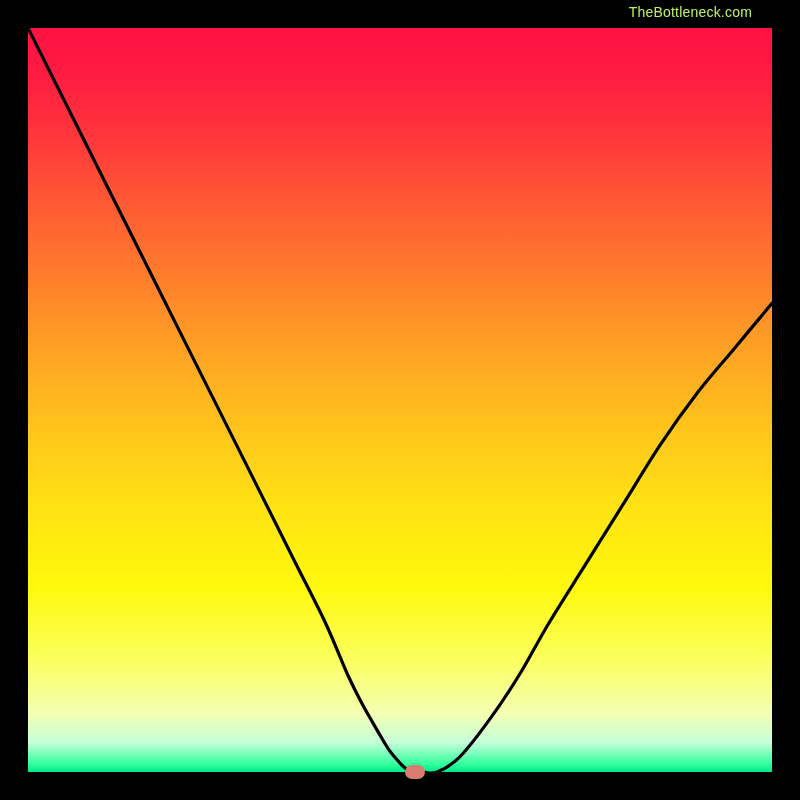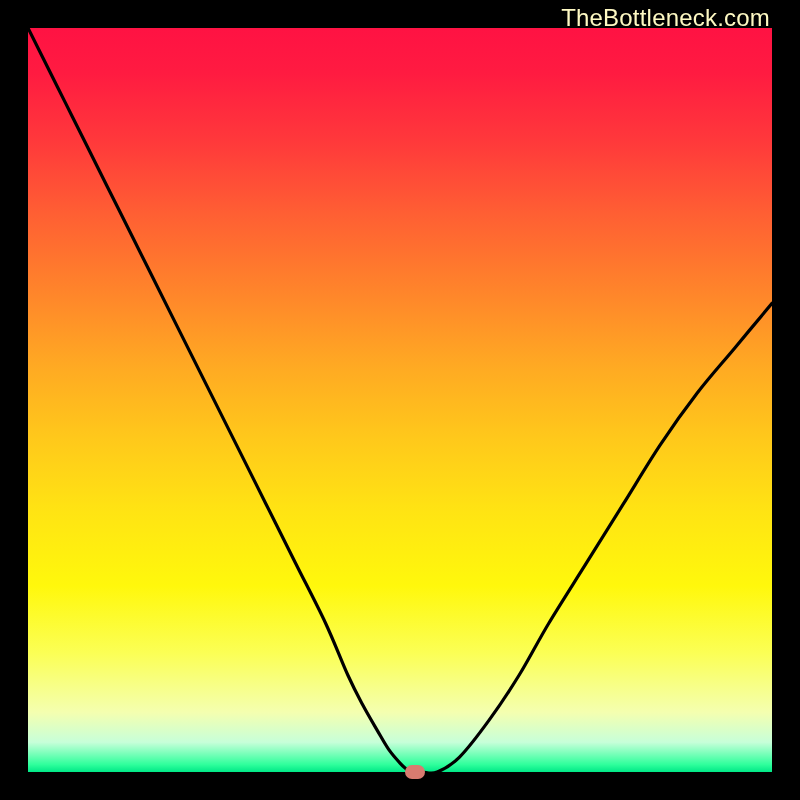--- a/index.html
+++ b/index.html
@@ -36,23 +36,23 @@
       #fbff55 84%,
       #f4ffb0 92%,
       #c7ffd9 96%,
       #2fff9c 99%,
       #00e887 100%
     );
   }
   .watermark {
     position: absolute;
     top: 4px;
-    right: 30px;
-    color: #fef9c3;
-    font-size: 24px;
+    right: 48px;
+    color: #bef264;
+    font-size: 14px;
     font-weight: 500;
     letter-spacing: 0.2px;
   }
   svg.curve {
     position: absolute;
     left: 0;
     top: 0;
   }
   .marker {
     position: absolute;

